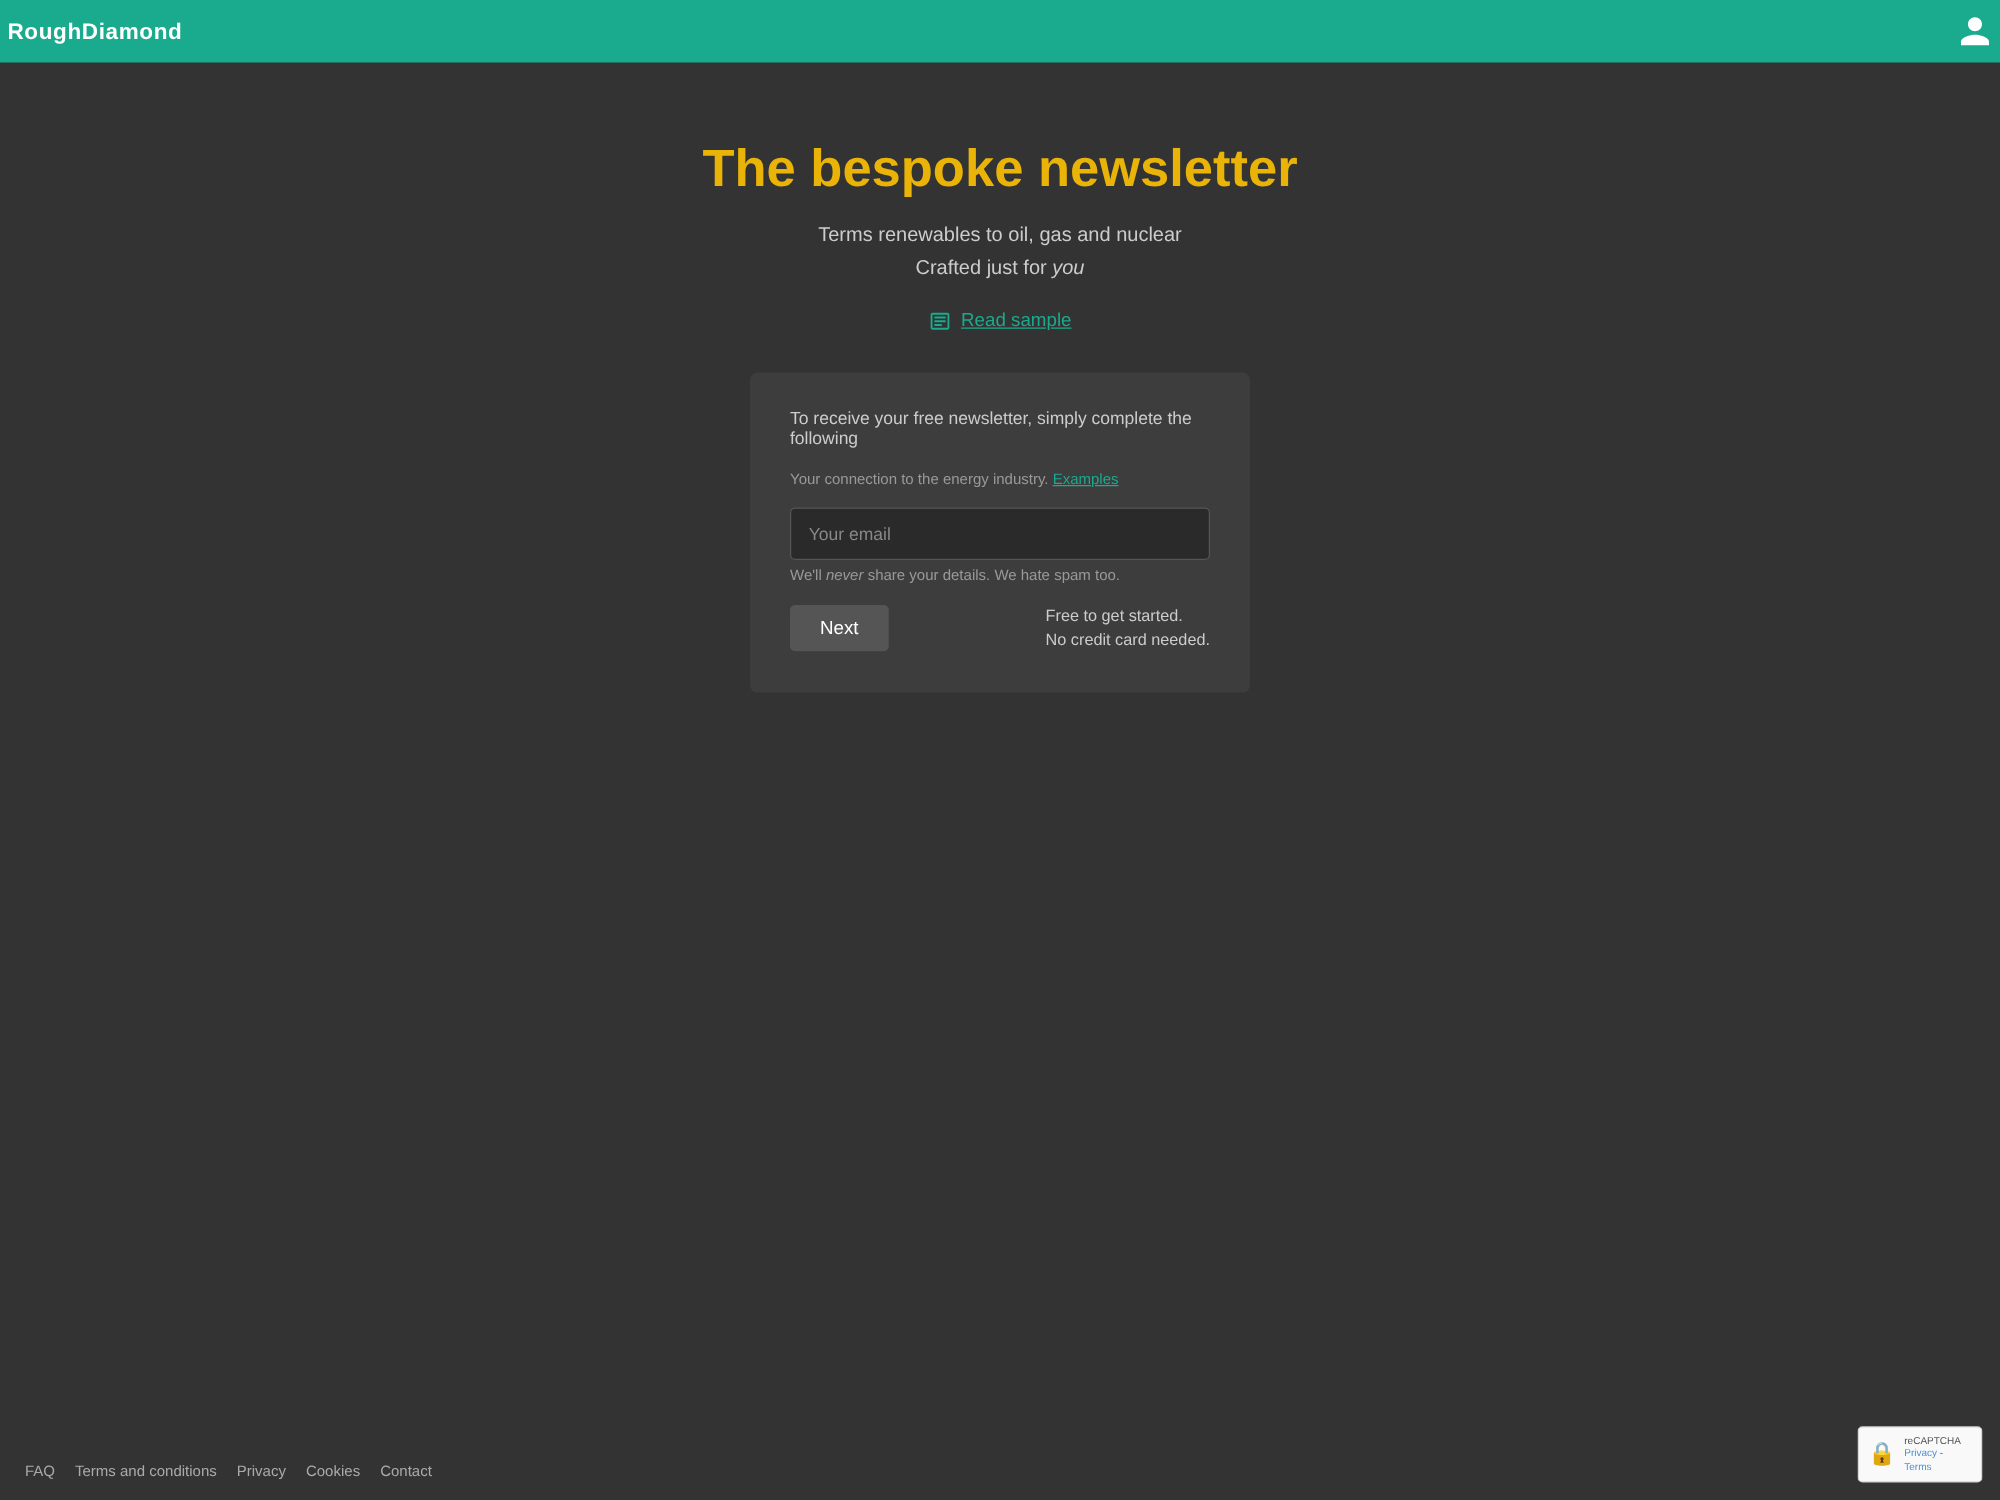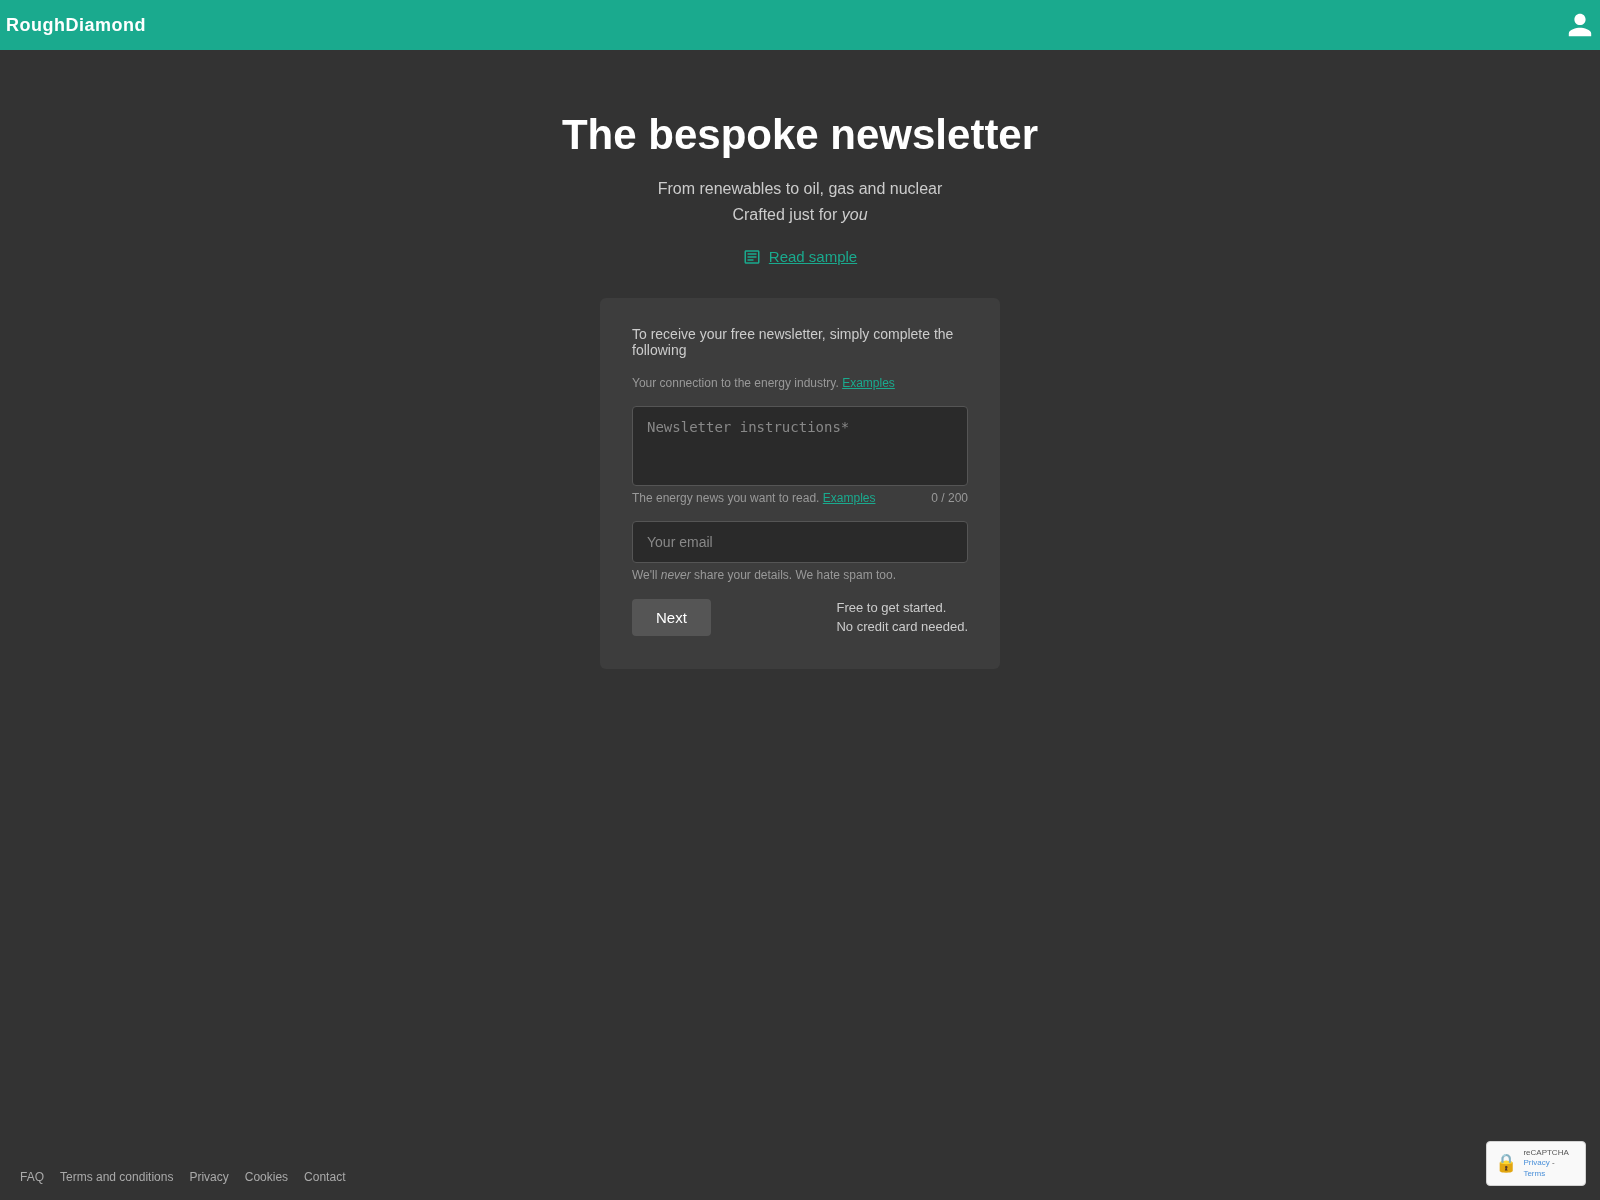--- a/index.html
+++ b/index.html
@@ -45,21 +45,21 @@
       align-items: center;
       padding-top: 60px;
     }
 
     .hero-title {
       font-size: 42px;
       font-weight: bold;
       text-align: right;
       line-height: 1.2;
       margin-bottom: 16px;
-      color: #ffffff;
+      color: #eab308;
     }
 
     .hero-subtitle {
       font-size: 16px;
       text-align: center;
       color: #cccccc;
       line-height: 1.6;
       margin-bottom: 20px;
     }
 
@@ -238,21 +238,21 @@
   </svg>
 </header>
 
 <main class="main">
 
   <h1 class="hero-title">
     <span>The bespoke newsletter</span><br>
   </h1>
 
   <p class="hero-subtitle">
-    <span>From renewables to oil, gas and nuclear</span><br>
+    <span>Terms renewables to oil, gas and nuclear</span><br>
     <span>Crafted just for </span><em>you</em>
   </p>
 
   <div class="read-sample-link-container">
     <svg class="read-sample-icon" width="18" height="18" viewBox="0 0 24 24" fill="#1aaa8e">
       <path d="M20 3H4c-1.1 0-2 .9-2 2v14c0 1.1.9 2 2 2h16c1.1 0 2-.9 2-2V5c0-1.1-.9-2-2-2zm0 16H4V5h16v14zM6 7h12v2H6V7zm0 4h12v2H6v-2zm0 4h8v2H6v-2z"></path>
     </svg>
     <a class="read-sample-link">Read sample</a>
   </div>
 
@@ -261,29 +261,20 @@
     <p class="form-instruction">To receive your free newsletter, simply complete the following</p>
 
     <div class="field-group">
       <div class="field-hint">
         <span>
           <span>Your connection to the energy industry. </span><a class="field-hint-link">Examples</a>
         </span>
       </div>
     </div>
 
-    <div class="field-group">
-      <textarea class="field-input" placeholder="Newsletter instructions*" style=""></textarea>
-      <div class="field-hint">
-        <span>
-          <span>The energy news you want to read. </span><a class="field-hint-link">Examples</a>
-        </span>
-        <span class="field-hint-count">0 / 200</span>
-      </div>
-    </div>
 
     <div class="field-group">
       <input type="email" class="field-input" placeholder="Your email" style="">
       <div class="field-hint-email">
         <span>We'll </span><em>never</em><span> share your details. We hate spam too.</span>
       </div>
     </div>
 
     <div class="form-footer">
       <button class="next-button">Next</button>

